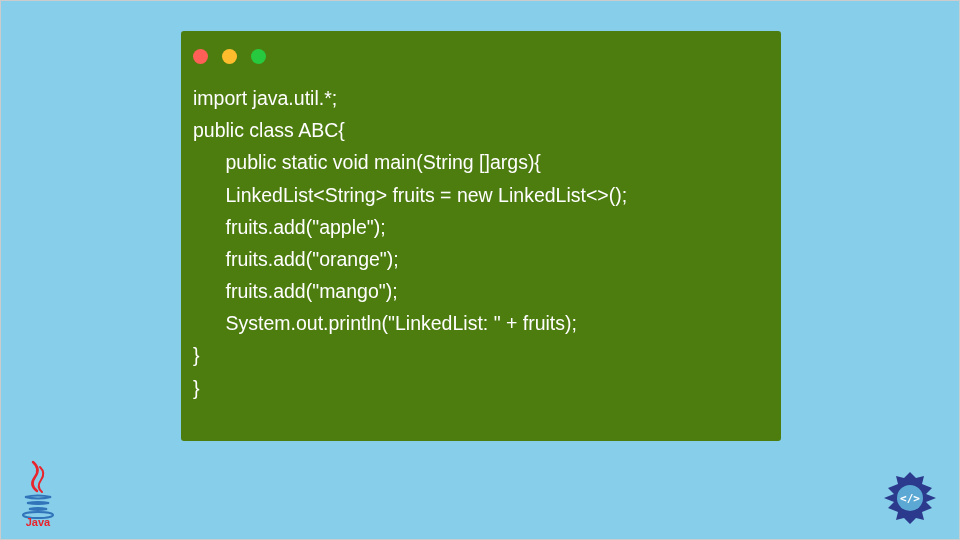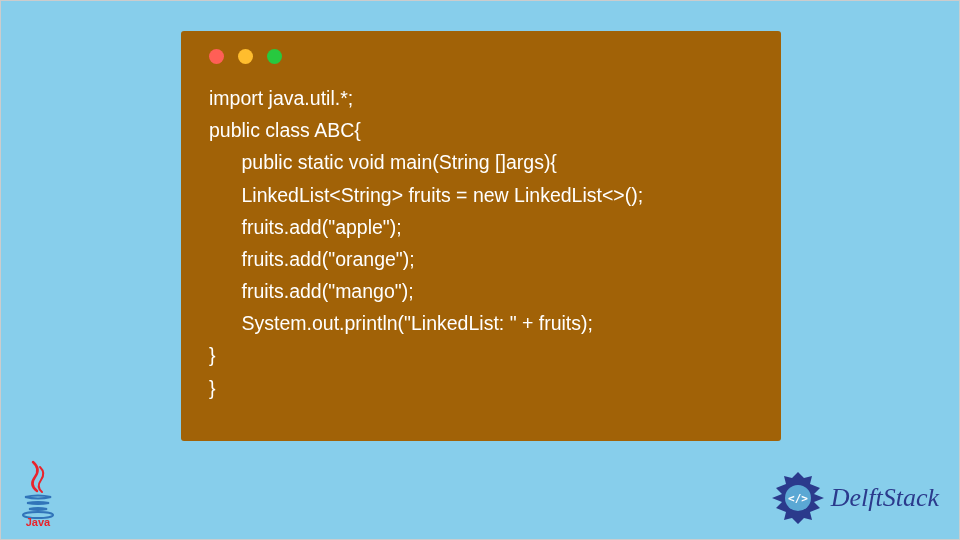--- a/index.html
+++ b/index.html
@@ -10,23 +10,23 @@
     position: relative;
     font-family: Arial, sans-serif;
     border: 1px solid #ccc;
   }
   .code-window {
     position: absolute;
     left: 180px;
     top: 30px;
     width: 600px;
     height: 410px;
-    background: #a16207;
+    background: #4d7c0f;
     border-radius: 3px;
-    padding: 18px 28px;
+    padding: 18px 12px;
   }
   .traffic-lights {
     display: flex;
     gap: 14px;
     margin-bottom: 18px;
   }
   .light {
     width: 15px;
     height: 15px;
     border-radius: 50%;
@@ -102,14 +102,13 @@
 </div>
 
 <div class="delft-logo">
   <svg class="delft-icon" viewBox="0 0 58 58">
     <g transform="translate(29,29)">
       <path d="M0,-26 L6,-20 L14,-22 L12,-14 L22,-10 L16,-4 L26,0 L16,4 L22,10 L12,14 L14,22 L6,20 L0,26 L-6,20 L-14,22 L-12,14 L-22,10 L-16,4 L-26,0 L-16,-4 L-22,-10 L-12,-14 L-14,-22 L-6,-20 Z" fill="#2B3A8C"></path>
       <circle r="13" fill="#5BA8D4"></circle>
       <text x="0" y="4" font-size="11" fill="white" text-anchor="middle" font-family="monospace" font-weight="bold">&lt;/&gt;</text>
     </g>
   </svg>
-  <span class="delft-text">DelftStack</span>
 </div>
 
 </body></html>

